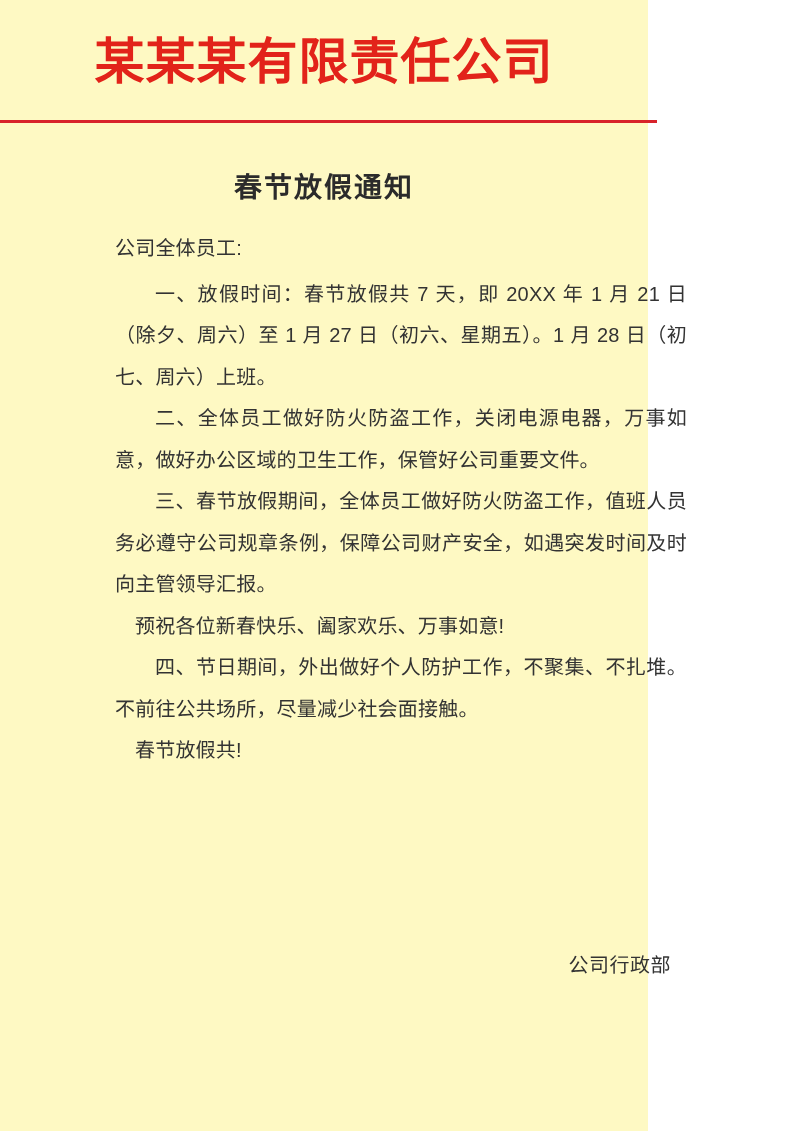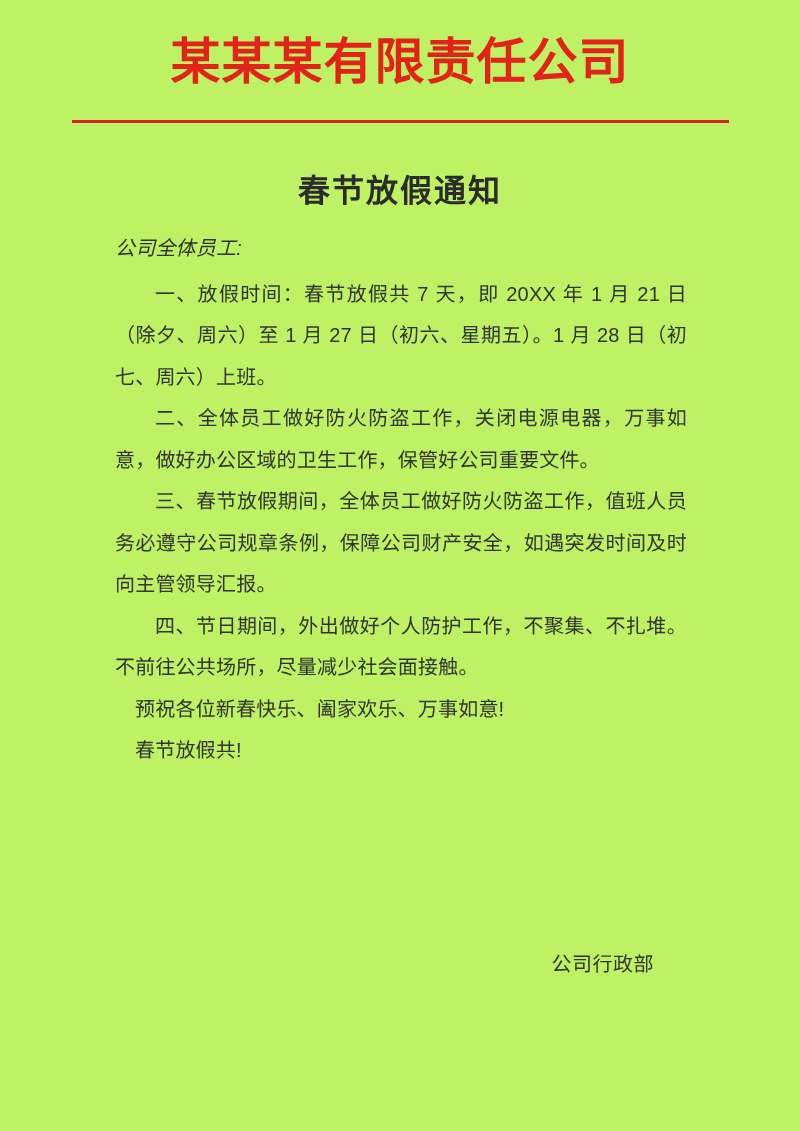--- a/index.html
+++ b/index.html
@@ -11,23 +11,23 @@
   body {
     width: 800px;
     height: 1131px;
     font-family: "Liberation Sans", "DejaVu Sans", sans-serif;
     color: #333333;
     overflow: hidden;
     position: relative;
   }
 
   .page {
-    width: 800px;
+    width: 648px;
     height: 1131px;
-    background: #bef264;
+    background: #fef9c3;
     box-sizing: border-box;
     position: relative;
   }
 
   
   .letterhead {
     padding-top: 34px;
     text-align: center;
   }
   .company-name {
@@ -42,21 +42,21 @@
   .letterhead-rule {
     width: 657px;
     height: 3px;
     background: #d8232a;
     margin: 30px auto 0 auto;
   }
 
   
   .doc-title {
     text-align: center;
-    font-size: 32px;
+    font-size: 28px;
     font-weight: 700;
     color: #2b2b2b;
     letter-spacing: 2px;
     margin-top: 42px;
   }
   .body-block {
     position: absolute;
     left: 115px;
     top: 228px;
     width: 572px;
@@ -68,37 +68,35 @@
     line-height: 41.5px;
     color: #333333;
     text-align: justify;
     text-justify: inter-ideograph;
     letter-spacing: 0.2px;
     word-break: break-all;
   }
   p.salutation {
     text-indent: 0;
     margin-bottom: 4px;
-    font-style: italic;
   }
   p.indent2 {
     text-indent: 2em;
   }
   p.indent1 {
     text-indent: 1em;
   }
 
   
   .signature {
     position: absolute;
-    left: 98px;
+    left: 115px;
     top: 945px;
     width: 572px;
     text-align: right;
-    font-family: Liberation Mono, monospace;
   }
   .sign-dept {
     font-size: 20px;
     line-height: 41px;
     color: #333333;
     padding-right: 16px;
     letter-spacing: 0.5px;
   }
   .sign-date {
     font-size: 20px;
@@ -125,23 +123,23 @@
 
     <p class="para salutation">公司全体员工:</p>
 
 
     <p class="para indent2">一、放假时间：春节放假共 7 天，即 20XX 年 1 月 21 日（除夕、周六）至 1 月 27 日（初六、星期五）。1 月 28 日（初七、周六）上班。</p>
 
     <p class="para indent2">二、全体员工做好防火防盗工作，关闭电源电器，万事如意，做好办公区域的卫生工作，保管好公司重要文件。</p>
 
     <p class="para indent2">三、春节放假期间，全体员工做好防火防盗工作，值班人员务必遵守公司规章条例，保障公司财产安全，如遇突发时间及时向主管领导汇报。</p>
 
+    <p class="para indent1">预祝各位新春快乐、阖家欢乐、万事如意!</p>
+
     <p class="para indent2">四、节日期间，外出做好个人防护工作，不聚集、不扎堆。不前往公共场所，尽量减少社会面接触。</p>
-
-    <p class="para indent1">预祝各位新春快乐、阖家欢乐、万事如意!</p>
 
     <p class="para indent1">春节放假共!</p>
 
   </div>
 
   <div class="signature">
     <div class="sign-dept">公司行政部</div>
   </div>
 
 </div>

